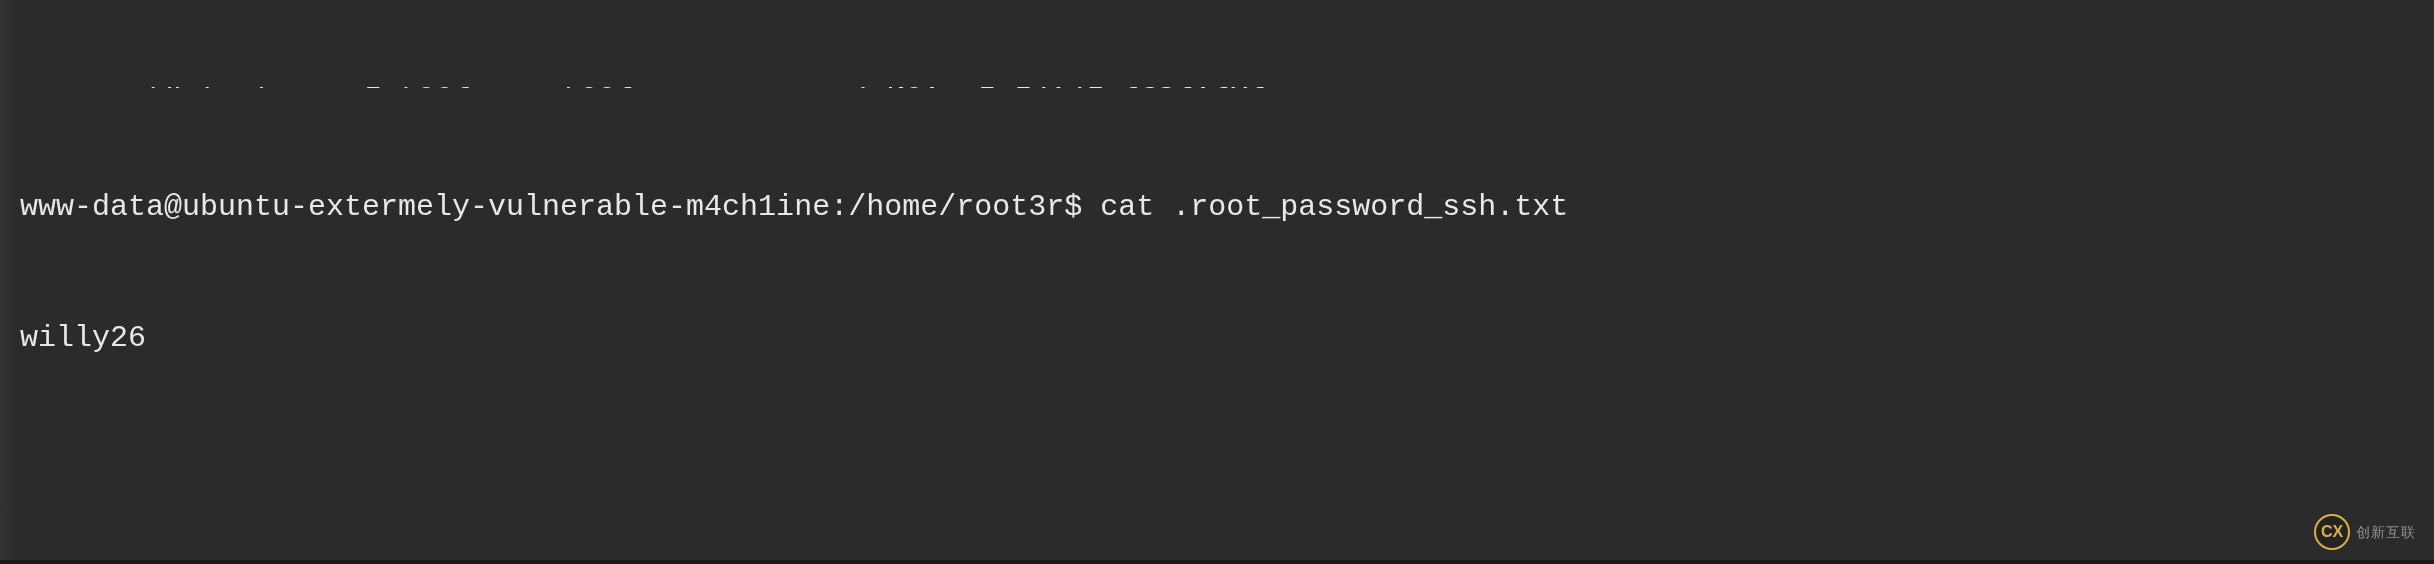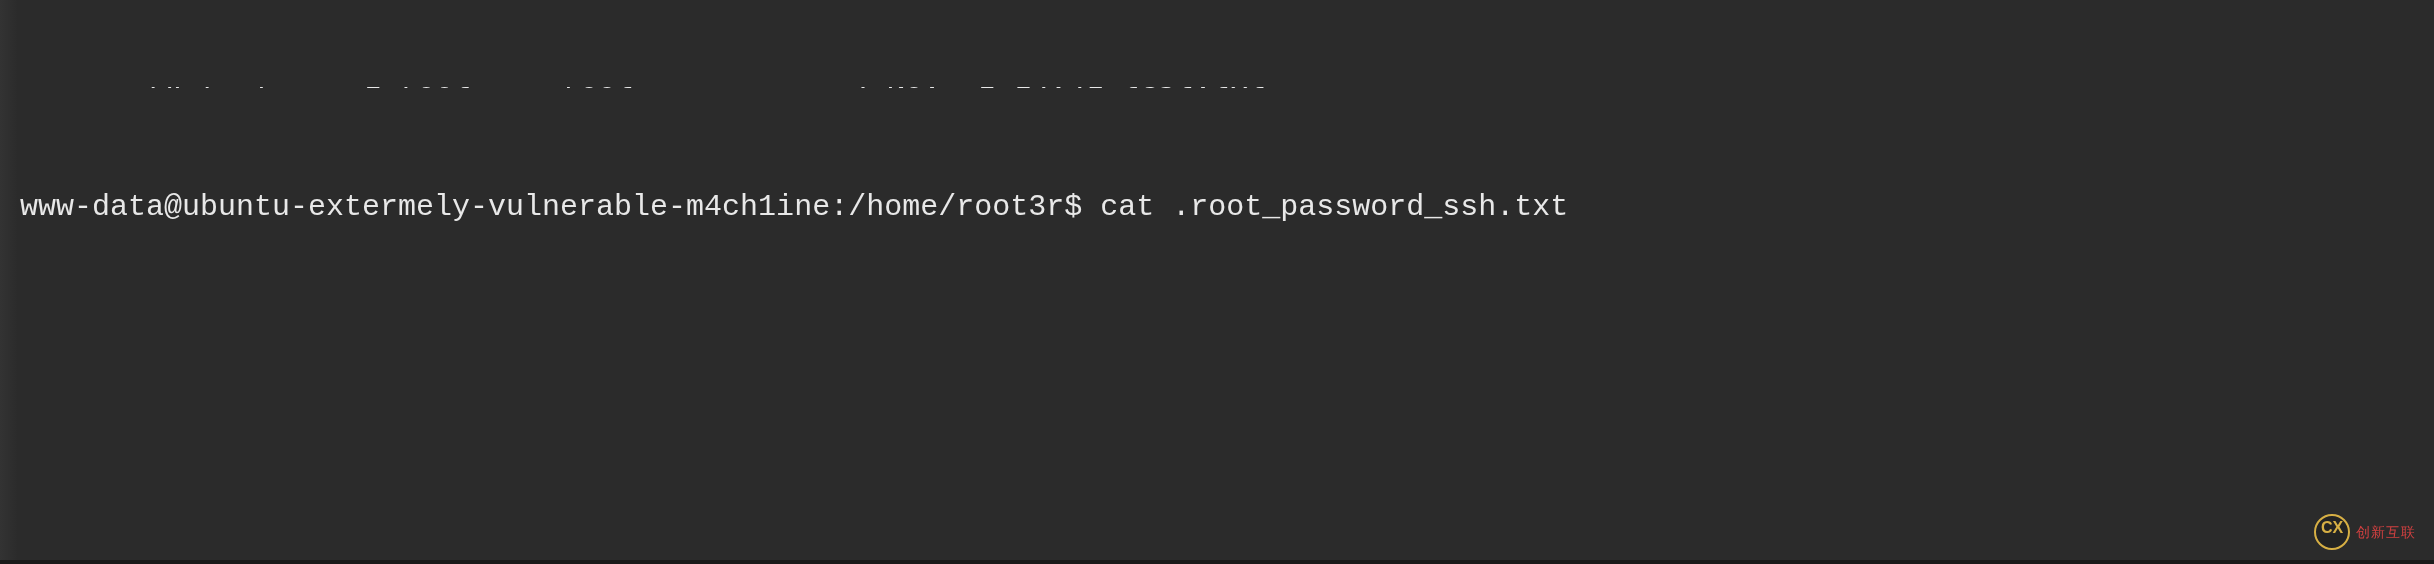--- a/index.html
+++ b/index.html
@@ -46,28 +46,29 @@
       gap: 6px;
       opacity: 0.85;
     }
     .watermark-icon {
       width: 36px;
       height: 36px;
       border-radius: 50%;
       background: #222;
       border: 2px solid #f5c749;
       display: flex;
+      align-items: center;
       justify-content: center;
       color: #f5c749;
       font-size: 16px;
       font-weight: bold;
       font-family: sans-serif;
     }
     .watermark-text {
-      color: #ef4444;
+      color: #a3a3a3;
       font-size: 14px;
       font-family: sans-serif;
       letter-spacing: 1px;
     }
     .left-strip {
       position: absolute;
       left: 0;
       top: 0;
       bottom: 0;
       width: 18px;
@@ -85,20 +86,21 @@
 </head>
 <body>
 
 <div class="left-strip"></div>
 
 <div class="terminal">
   <div class="partial-top">
     <span class="partial-top-inner">  -rw-r--r--   1 root     root            4 Nov  1 14:41 test.txt</span>
   </div>
   <span class="line">www-data@ubuntu-extermely-vulnerable-m4ch1ine:/home/root3r$ cat .root_password_ssh.txt</span>
+  <span class="line">willy26</span>
   
   
   
   
   
 </div>
 
 <div class="watermark">
   <div class="watermark-icon">
     <span>CX</span>

